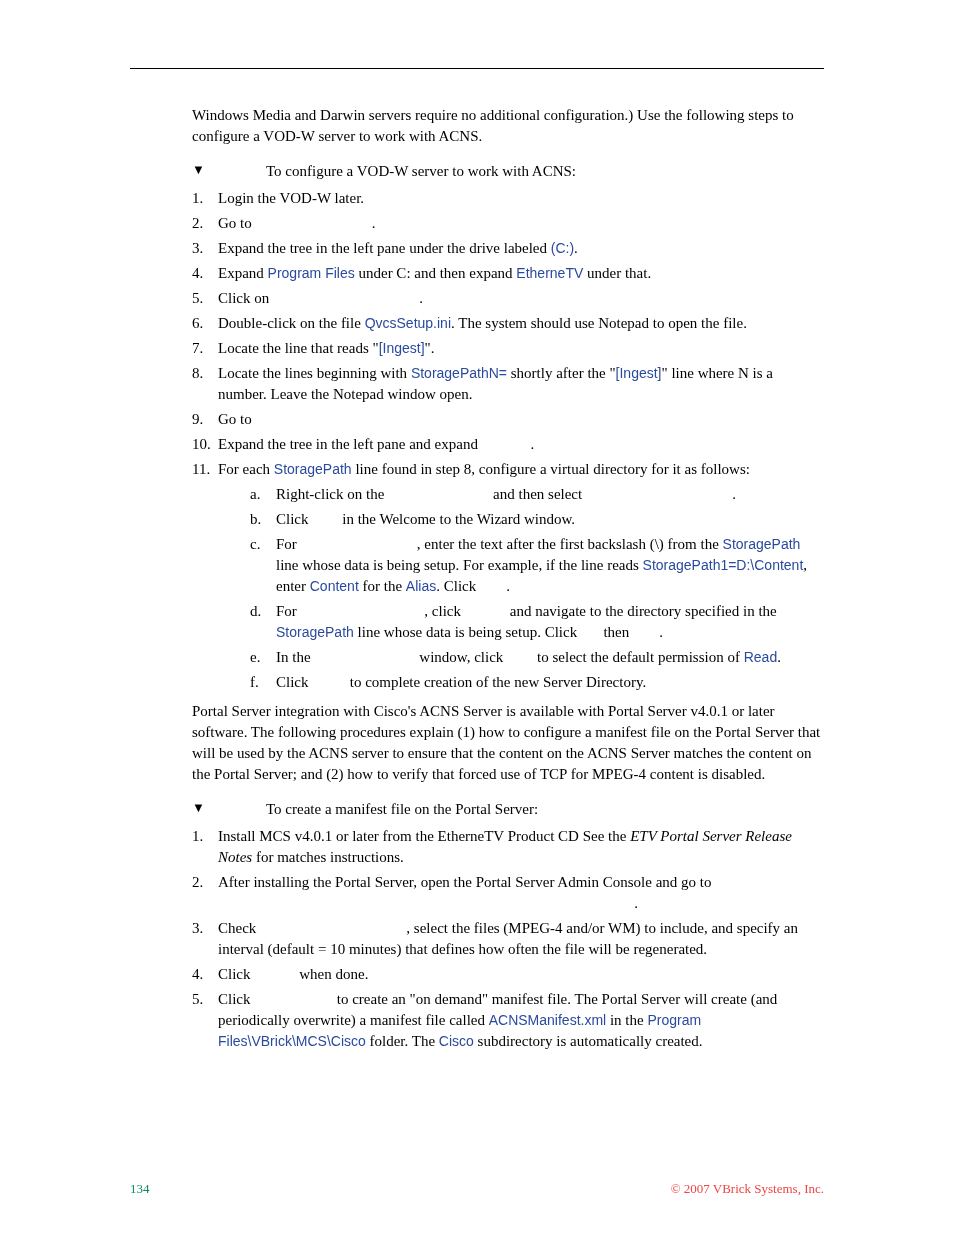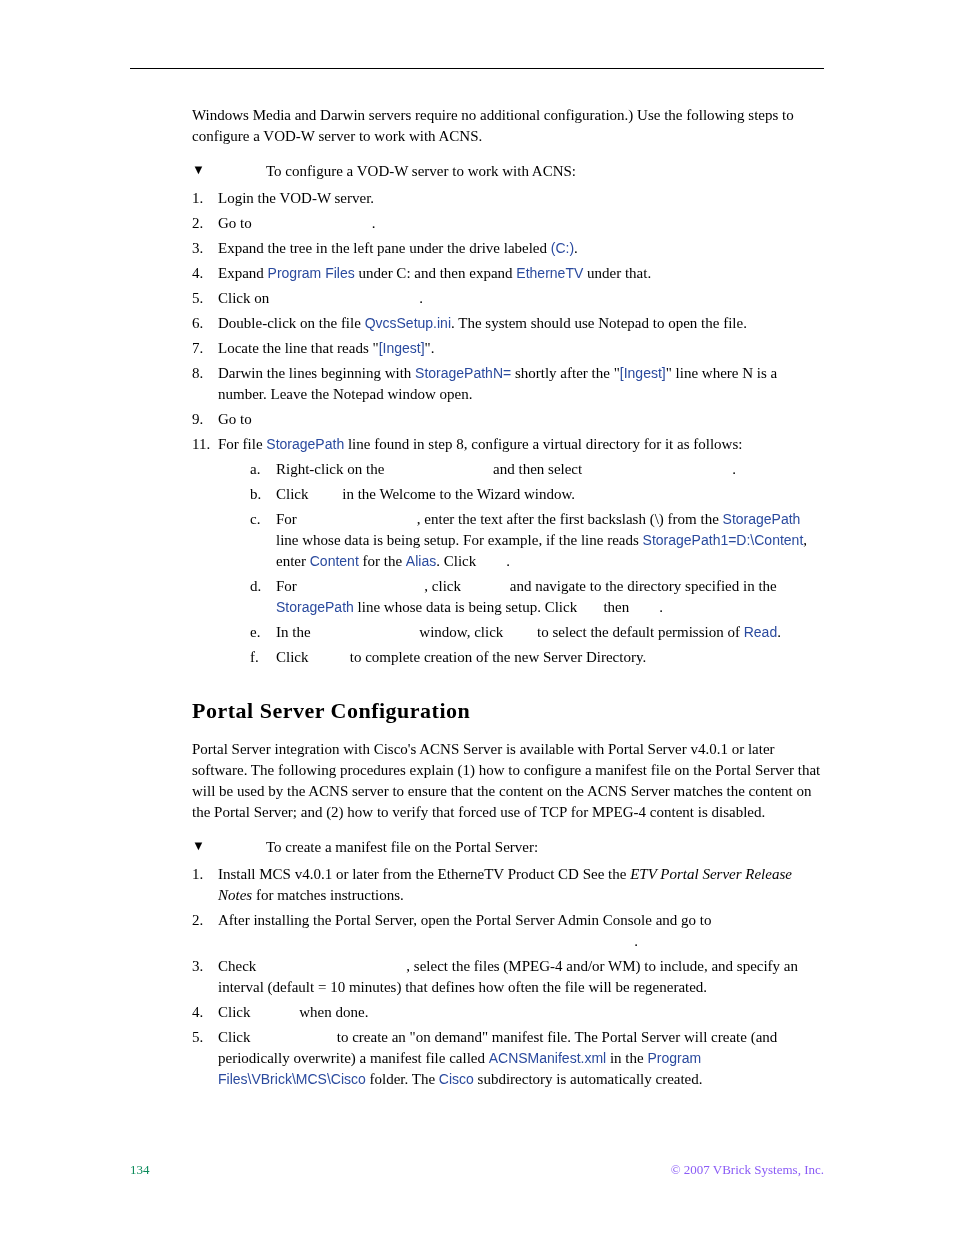--- a/index.html
+++ b/index.html
@@ -90,47 +90,47 @@
   }
   h2.section {
     font-family: Georgia, 'Times New Roman', serif;
     font-weight: bold;
     font-size: 22px;
     margin: 24px 0 12px 62px;
     letter-spacing: 0.5px;
   }
   .footer {
     position: absolute;
-    bottom: 56px;
+    bottom: 37px;
     left: 130px;
     right: 130px;
     display: flex;
     justify-content: space-between;
     font-size: 13px;
   }
   .footer .pagenum { color: #0a8a5a; }
-  .footer .copyright { color: #8b5cf6; }
+  .footer .copyright { color: #ef4444; }
 </style>
 </head>
 <body>
 
 <div class="page">
   <hr class="hr-top">
 
   <p class="intro">Windows Media and Darwin servers require no additional configuration.) Use the following steps to configure a VOD-W server to work with ACNS.</p>
 
   <div class="proc-head">
     <span class="tri">▼</span>
     <span class="txt">To configure a VOD-W server to work with ACNS:</span>
   </div>
 
   <ol class="steps">
     <li>
       <span class="num">1.</span>
-      <span class="body">Login the VOD-W server.</span>
+      <span class="body">Login the VOD-W later.</span>
     </li>
     <li>
       <span class="num">2.</span>
       <span class="body"><span>Go to </span><span class="ui">&nbsp;&nbsp;&nbsp;&nbsp;&nbsp;&nbsp;&nbsp;&nbsp;&nbsp;&nbsp;&nbsp;&nbsp;&nbsp;&nbsp;&nbsp;&nbsp;&nbsp;&nbsp;&nbsp;&nbsp;&nbsp;&nbsp;&nbsp;&nbsp;&nbsp;&nbsp;&nbsp;&nbsp;&nbsp;&nbsp;&nbsp;</span><span>.</span></span>
     </li>
     <li>
       <span class="num">3.</span>
       <span class="body"><span>Expand the tree in the left pane under the drive labeled </span><span class="code">(C:)</span><span>.</span></span>
     </li>
     <li>
@@ -144,30 +144,34 @@
     <li>
       <span class="num">6.</span>
       <span class="body"><span>Double-click on the file </span><span class="code">QvcsSetup.ini</span><span>. The system should use Notepad to open the file.</span></span>
     </li>
     <li>
       <span class="num">7.</span>
       <span class="body"><span>Locate the line that reads "</span><span class="code">[Ingest]</span><span>".</span></span>
     </li>
     <li>
       <span class="num">8.</span>
-      <span class="body"><span>Darwin the lines beginning with </span><span class="code">StoragePathN=</span><span> shortly after the "</span><span class="code">[Ingest]</span><span>" line where N is a number. Leave the Notepad window open.</span></span>
+      <span class="body"><span>Locate the lines beginning with </span><span class="code">StoragePathN=</span><span> shortly after the "</span><span class="code">[Ingest]</span><span>" line where N is a number. Leave the Notepad window open.</span></span>
     </li>
     <li>
       <span class="num">9.</span>
       <span class="body"><span>Go to </span></span>
     </li>
     <li>
+      <span class="num">10.</span>
+      <span class="body"><span>Expand the tree in the left pane and expand </span><span class="ui">&nbsp;&nbsp;&nbsp;&nbsp;&nbsp;&nbsp;&nbsp;&nbsp;&nbsp;&nbsp;&nbsp;&nbsp;&nbsp;</span><span>.</span></span>
+    </li>
+    <li>
       <span class="num">11.</span>
       <span class="body">
-        <span>For file </span><span class="code">StoragePath</span><span> line found in step 8, configure a virtual directory for it as follows:</span>
+        <span>For each </span><span class="code">StoragePath</span><span> line found in step 8, configure a virtual directory for it as follows:</span>
         <ol class="substeps">
           <li>
             <span class="let">a.</span>
             <span class="body"><span>Right-click on the </span><span class="ui">&nbsp;&nbsp;&nbsp;&nbsp;&nbsp;&nbsp;&nbsp;&nbsp;&nbsp;&nbsp;&nbsp;&nbsp;&nbsp;&nbsp;&nbsp;&nbsp;&nbsp;&nbsp;&nbsp;&nbsp;&nbsp;&nbsp;&nbsp;&nbsp;&nbsp;&nbsp;&nbsp;</span><span> and then select </span><span class="ui">&nbsp;&nbsp;&nbsp;&nbsp;&nbsp;&nbsp;&nbsp;&nbsp;&nbsp;&nbsp;&nbsp;&nbsp;&nbsp;&nbsp;&nbsp;&nbsp;&nbsp;&nbsp;&nbsp;&nbsp;&nbsp;&nbsp;&nbsp;&nbsp;&nbsp;&nbsp;&nbsp;&nbsp;&nbsp;&nbsp;&nbsp;&nbsp;&nbsp;&nbsp;&nbsp;&nbsp;&nbsp;&nbsp;&nbsp;</span><span>.</span></span>
           </li>
           <li>
             <span class="let">b.</span>
             <span class="body"><span>Click </span><span class="ui">&nbsp;&nbsp;&nbsp;&nbsp;&nbsp;&nbsp;&nbsp;</span><span> in the Welcome to the Wizard window.</span></span>
           </li>
           <li>
@@ -184,21 +188,20 @@
           </li>
           <li>
             <span class="let">f.</span>
             <span class="body"><span>Click </span><span class="ui">&nbsp;&nbsp;&nbsp;&nbsp;&nbsp;&nbsp;&nbsp;&nbsp;&nbsp;</span><span> to complete creation of the new Server Directory.</span></span>
           </li>
         </ol>
       </span>
     </li>
   </ol>
 
-  <h2 class="section">Portal Server Configuration</h2>
 
   <p class="intro">Portal Server integration with Cisco's ACNS Server is available with Portal Server v4.0.1 or later software. The following procedures explain (1) how to configure a manifest file on the Portal Server that will be used by the ACNS server to ensure that the content on the ACNS Server matches the content on the Portal Server; and (2) how to verify that forced use of TCP for MPEG-4 content is disabled.</p>
 
   <div class="proc-head">
     <span class="tri">▼</span>
     <span class="txt">To create a manifest file on the Portal Server:</span>
   </div>
 
   <ol class="steps">
     <li>

